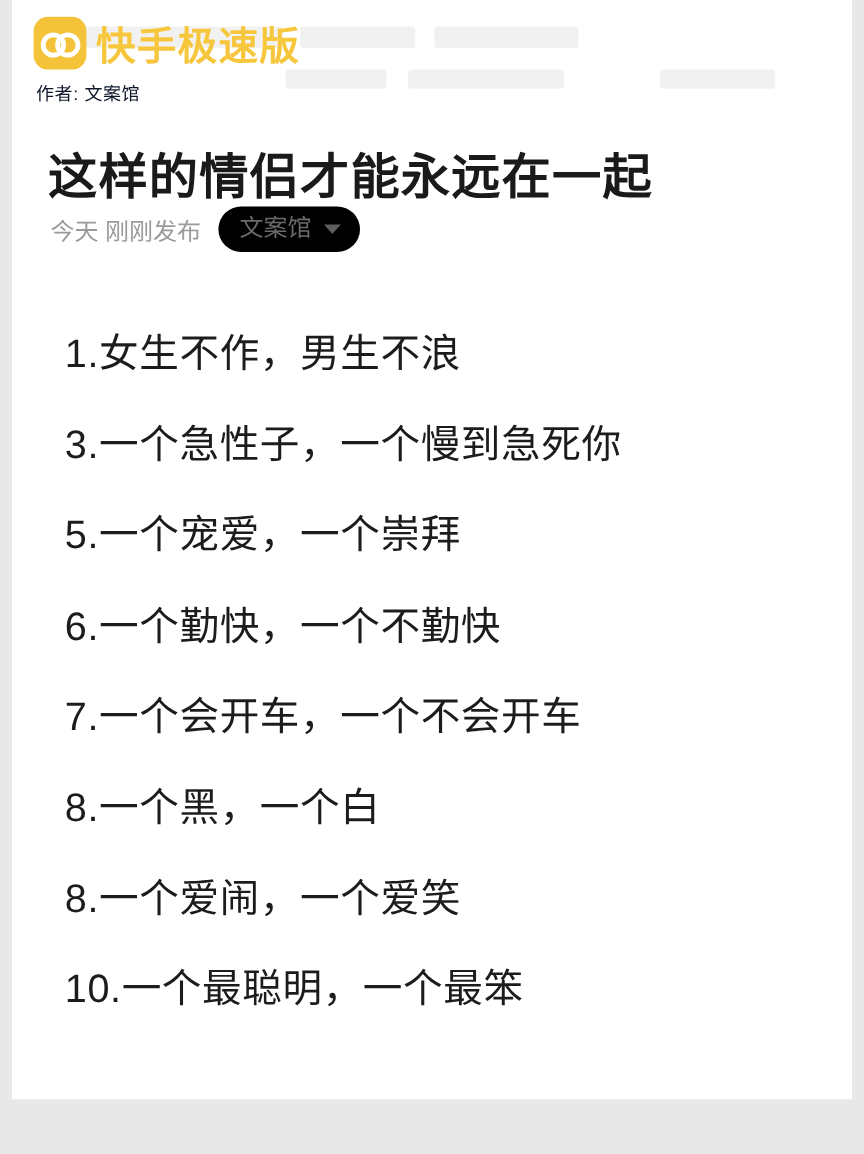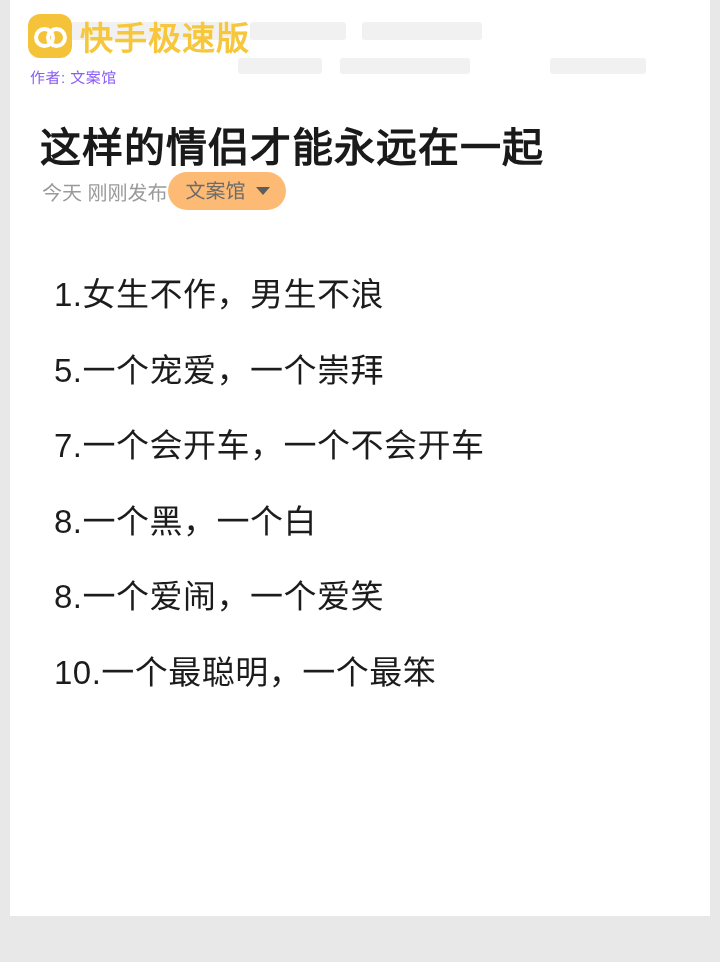--- a/index.html
+++ b/index.html
@@ -84,21 +84,21 @@
     font-weight: 700;
     color: #f6c63c;
     letter-spacing: 1px;
     text-shadow: 0 0 1px rgba(255,255,255,.8);
   }
   .wm-author {
     position: absolute;
     left: 20px;
     top: 66px;
     font-size: 15px;
-    color: #8b5cf6;
+    color: #0f172a;
     letter-spacing: .5px;
     pointer-events: none;
     text-align: right;
   }
 
   
   .ghost-bar {
     position: absolute;
     height: 18px;
     background: #f1f1f1;
@@ -123,32 +123,32 @@
     letter-spacing: 1px;
     line-height: 1.25;
   }
 
   .meta-row {
     position: absolute;
     left: 32px;
     top: 172px;
     display: flex;
     align-items: center;
-    gap: 0;
+    gap: 14px;
   }
   .meta-time {
     font-size: 20px;
     color: #9a9a9a;
     white-space: nowrap;
   }
   .tag-chip {
     display: inline-flex;
     align-items: center;
     gap: 10px;
-    background: #fdba74;
+    background: #000000;
     color: #6b6b6b;
     border-radius: 20px;
     padding: 9px 16px 9px 18px;
     font-size: 20px;
     line-height: 1;
   }
   .tag-chip .caret {
     width: 0; height: 0;
     border-left: 7px solid transparent;
     border-right: 7px solid transparent;
@@ -200,21 +200,23 @@
     <div class="meta-row">
       <span class="meta-time">今天 刚刚发布</span>
       <span class="tag-chip">
         <span>文案馆</span>
         <span class="caret"></span>
       </span>
     </div>
 
     <div class="list">
       <p class="list-item">1.女生不作，男生不浪</p>
+      <p class="list-item">3.一个急性子，一个慢到急死你</p>
       <p class="list-item">5.一个宠爱，一个崇拜</p>
+      <p class="list-item">6.一个勤快，一个不勤快</p>
       <p class="list-item">7.一个会开车，一个不会开车</p>
       <p class="list-item">8.一个黑，一个白</p>
       <p class="list-item">8.一个爱闹，一个爱笑</p>
       <p class="list-item">10.一个最聪明，一个最笨</p>
     </div>
 
   </div>
 </div>
 
 </body></html>

